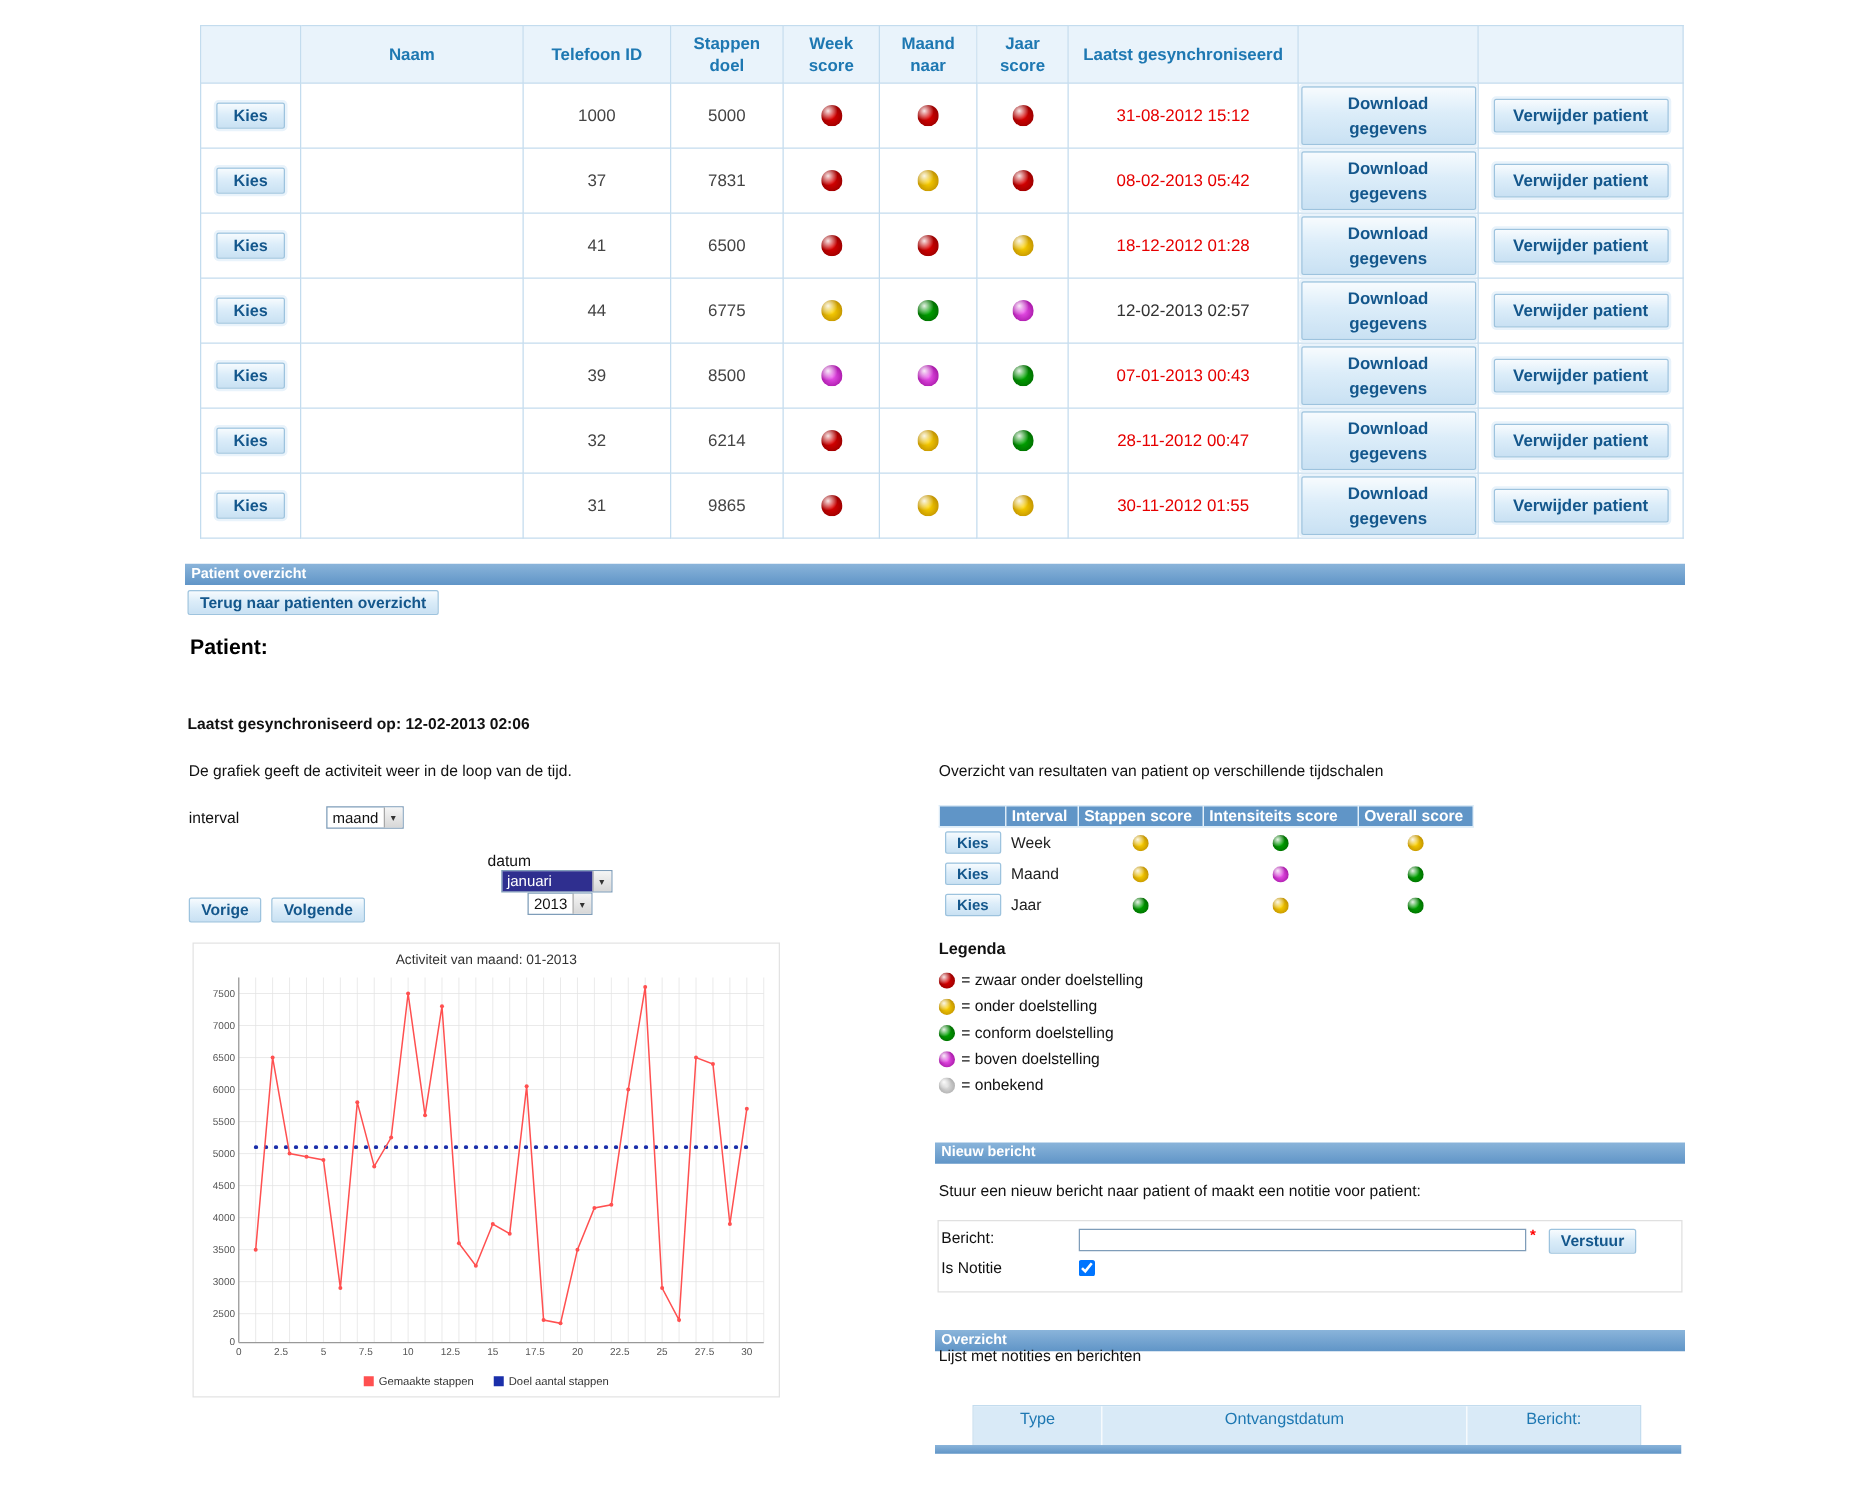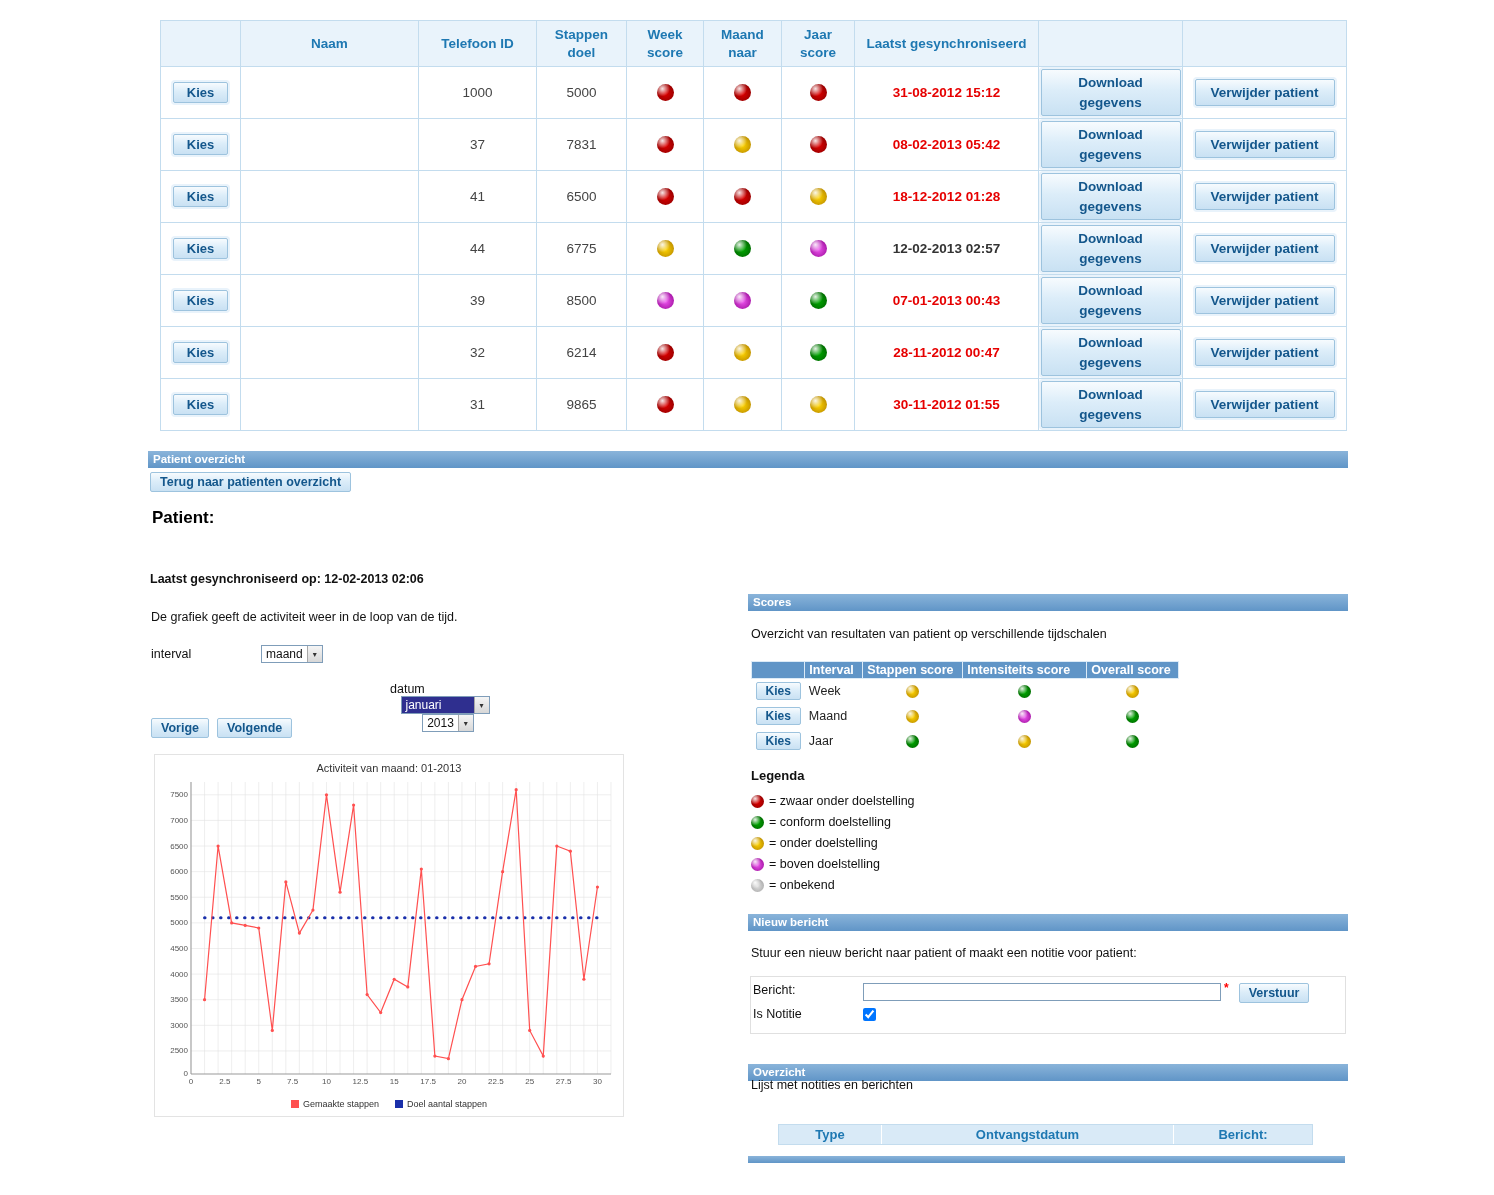--- a/index.html
+++ b/index.html
@@ -6,21 +6,21 @@
   html,body{background:#fff;}
   .screen{position:relative;width:1494px;height:1195px;background:#fff;overflow:hidden;
           font-family:"Liberation Sans",sans-serif;color:#111;}
 
   
   .top-table{position:absolute;left:160px;top:20px;width:1186px;border-collapse:collapse;table-layout:fixed;}
   .top-table th,.top-table td{border:1px solid #c3dcee;text-align:center;vertical-align:middle;overflow:hidden;}
   .top-table thead th{background:#e9f3fb;color:var(--accent-text);font-weight:bold;font-size:13.5px;
                       height:46px;padding:2px 6px;line-height:1.3;}
   .top-table tbody td{background:#fff;height:52px;font-size:13.5px;color:#444;}
-  .top-table td.date{font-weight:bold;color:#333;}
+  .top-table td.date{font-weight:normal;color:#333;}
   .top-table td.date.red{color:var(--red-text);}
 
   .btn{display:inline-block;background:linear-gradient(#f7fbfe,#dcedf9 45%,#c9e1f3);
        border:1px solid #9dc3de;color:var(--button-text);font-weight:bold;font-family:inherit;
        cursor:pointer;border-radius:2px;box-shadow:0 0 0 2px #e9f3fb;}
   .kies-btn{font-size:13px;padding:2px 13px;}
   .big-btn{width:140px;font-size:13.5px;padding:3px 4px;line-height:1.45;}
   .small-btn{font-size:12px;padding:1px 9px;box-shadow:none;}
   .bar-btn{font-size:12.5px;padding:2px 9px;box-shadow:none;}
 
@@ -87,22 +87,22 @@
   .msg-input{width:358px;height:18px;border:1px solid #7f9db9;font-size:12px;padding:0 3px;font-family:inherit;}
   .req{color:#f00;font-size:12px;font-weight:bold;margin:-2px 2px 0 3px;}
   .send-btn{margin-left:8px;}
   .note-row{position:absolute;left:2px;top:30px;display:flex;align-items:center;}
   .note-check{width:13px;height:13px;}
 
   
   .ov-bar{position:absolute;left:0;top:470px;width:600px;}
   .ov-desc{position:absolute;left:3px;top:484px;font-size:12.5px;color:#111;}
   .ov-table{position:absolute;left:30px;top:530px;display:flex;border:1px solid #c3dcee;}
-  .ov-cell{background:#d9eaf7;color:var(--accent-text);font-weight:bold;font-size:13px;text-align:center;
-           height:19px;line-height:19px;border-right:1px solid #fff;}
+  .ov-cell{background:#d9eaf7;color:var(--accent-text);font-weight:normal;font-size:13px;text-align:center;
+           height:31px;line-height:19px;border-right:1px solid #fff;}
   .ov-cell:last-child{border-right:none;}
   .ov-cell.t{width:103px;}.ov-cell.d{width:292px;}.ov-cell.b{width:138px;}
   .bottom-strip{position:absolute;left:0;top:562px;width:597px;height:7px;
                 background:linear-gradient(var(--bar-top),var(--bar-bottom));}
 </style>
 </head>
 <body>
 
 <div class="screen">
 
@@ -368,21 +368,20 @@
             </span>
             <span class="cl-item">
               <span class="legend-swatch" style="background: rgb(26, 47, 170);"></span>
               <span>Doel aantal stappen</span>
             </span>
           </div>
       </div>
     </div>
 
     <div class="scores-panel">
-      <div class="section-bar">Scores</div>
       <div class="desc">Overzicht van resultaten van patient op verschillende tijdschalen</div>
 
       <table class="scores-table">
         <colgroup>
           <col style="width:45px">
             <col style="width:58px">
             <col style="width:100px">
           <col style="width:124px">
             <col style="width:92px">
         </colgroup>
@@ -421,26 +420,26 @@
       </table>
 
       <div class="legend-block">
         <div class="legend-title">Legenda</div>
         <div>
             <div class="legend-item">
               <span class="orb sm orb-red"></span>
               <span>= zwaar onder doelstelling</span>
             </div>
             <div class="legend-item">
+              <span class="orb sm orb-yellow"></span>
+              <span>= onder doelstelling</span>
+            </div>
+            <div class="legend-item">
               <span class="orb sm orb-green"></span>
               <span>= conform doelstelling</span>
-            </div>
-            <div class="legend-item">
-              <span class="orb sm orb-yellow"></span>
-              <span>= onder doelstelling</span>
             </div>
             <div class="legend-item">
               <span class="orb sm orb-pink"></span>
               <span>= boven doelstelling</span>
             </div>
             <div class="legend-item">
               <span class="orb sm orb-gray"></span>
               <span>= onbekend</span>
             </div>
           </div>

